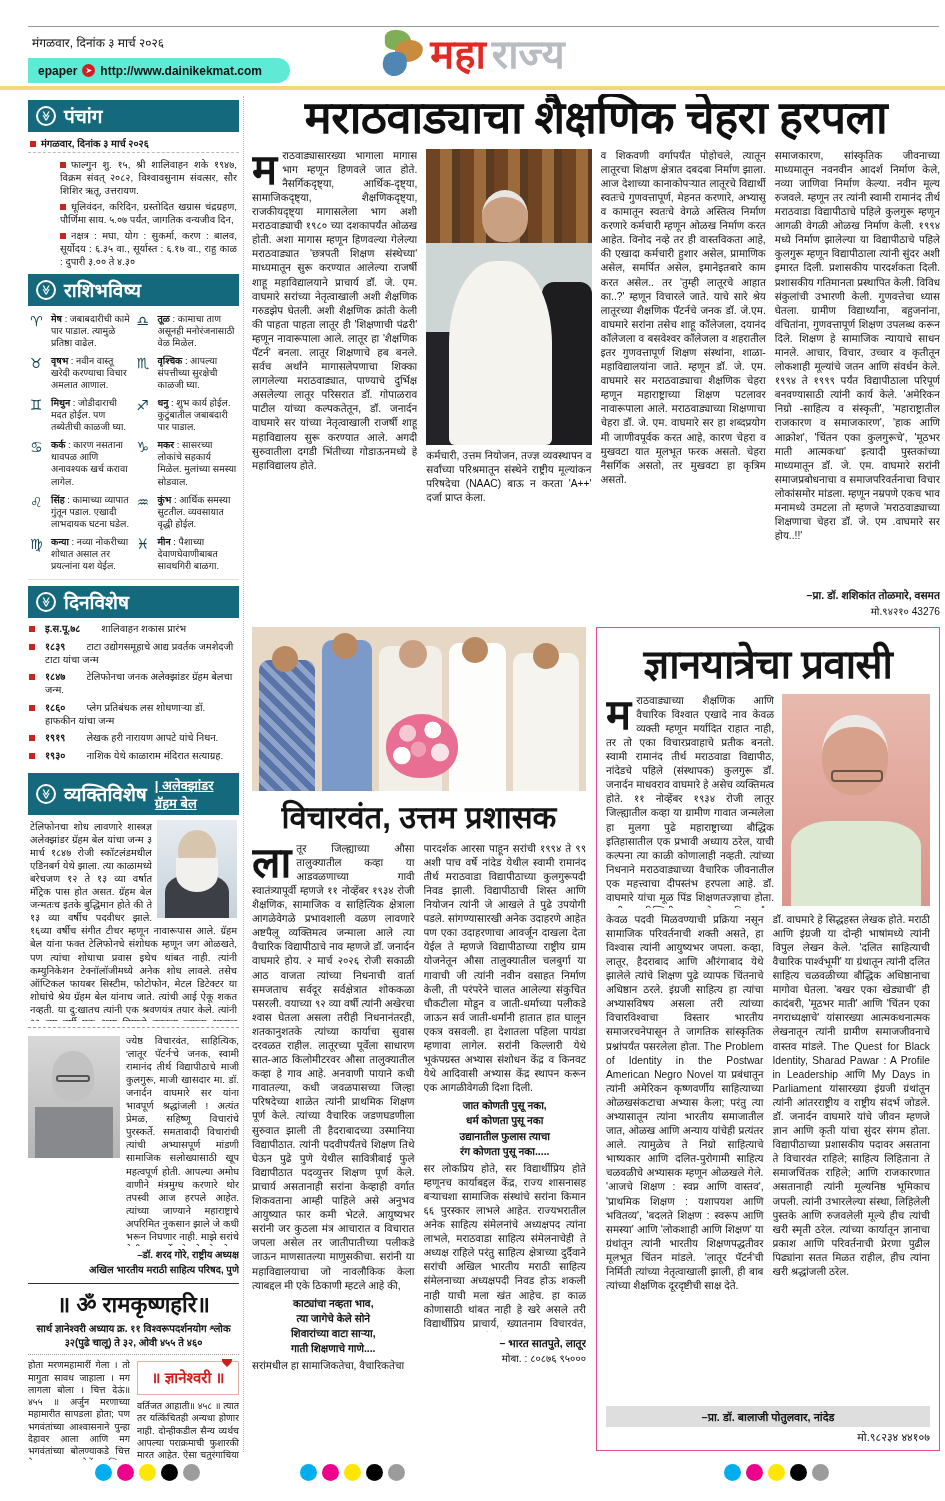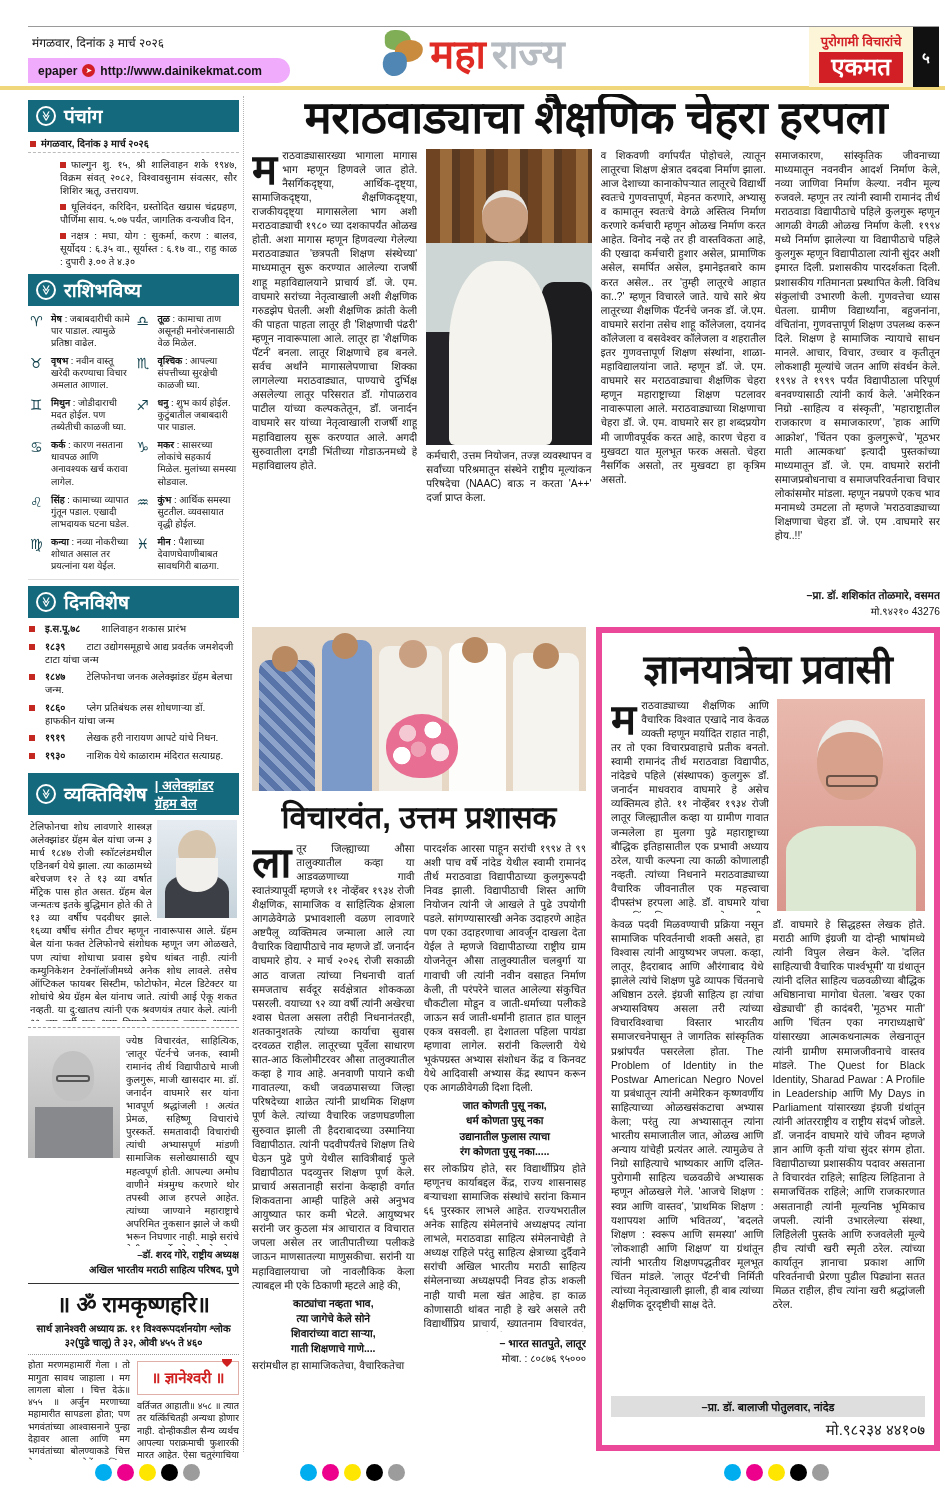--- a/index.html
+++ b/index.html
@@ -4,21 +4,21 @@
 <style>
   * { box-sizing: border-box; margin: 0; padding: 0; }
   html,body { width:945px; height:1501px; }
   body { font-family:"Liberation Sans","DejaVu Sans",sans-serif; background:#ffffff; color:#141414; position:relative; overflow:hidden; }
   .page { position:relative; width:945px; height:1501px; background:#fff; }
 
   
   header { position:absolute; top:0; left:0; width:945px; height:90px; border-bottom:4px solid #f1d77c; background:#fff; }
   .top-rule { position:absolute; top:26px; left:28px; right:6px; border-top:1px solid #9a9a9a; }
   .hdr-date { position:absolute; top:34px; left:32px; font-size:12px; color:#111; }
-  .epaper-bar { position:absolute; top:58px; left:28px; width:262px; height:25px; background:#f0abfc; border-radius:0 13px 13px 0; display:flex; align-items:center; gap:5px; padding:0 10px 0 10px; }
+  .epaper-bar { position:absolute; top:58px; left:28px; width:262px; height:25px; background:#5eead4; border-radius:0 13px 13px 0; display:flex; align-items:center; gap:5px; padding:0 10px 0 10px; }
   .epaper-bar .lbl { font-size:12px; font-weight:bold; }
   .epaper-icon { width:13px; height:13px; border-radius:50%; background:#d21f26; color:#fff; font-size:8px; display:flex; align-items:center; justify-content:center; }
   .epaper-bar .url { font-size:12px; font-weight:bold; }
   .logo { position:absolute; left:50%; transform:translateX(-50%); top:28px; display:flex; align-items:center; gap:6px; }
   .map-collage { width:44px; height:52px; position:relative; }
   .map-collage i { position:absolute; display:block; }
   .logo-red { font-size:40px; font-weight:900; color:#e02a24; line-height:1; }
   .logo-gray { font-size:40px; font-weight:900; color:#b7bcc2; line-height:1; }
   .mast-right { position:absolute; right:6px; top:27px; display:flex; height:60px; }
   .mast-right .cream { background:#fdf5d8; padding:5px 10px 6px; text-align:center; }
@@ -72,28 +72,28 @@
   .byl { font-weight:bold; text-align:right; font-size:10.6px; padding-top:4px; }
   .phn { text-align:right; font-size:10.2px; padding-top:2px; }
 
   .row2 { display:flex; gap:10px; margin-top:8px; height:824px; }
   .lblock { width:334px; display:flex; flex-direction:column; }
   .photo-group { width:100%; height:164px; position:relative; background:#e7d8c6; overflow:hidden; }
   h2.subhead { font-size:31px; font-weight:900; text-align:center; padding:4px 0 5px; }
   .lcols { display:flex; gap:9px; flex:1; overflow:hidden; }
   .lcols .col { display:flex; flex-direction:column; }
   .poem { font-weight:bold; text-align:center; font-size:10.4px; line-height:1.45; padding:3px 0; }
-  .rblock { flex:1; border:6px solid #ec4899; padding:7px 9px 6px; display:flex; flex-direction:column; }
+  .rblock { flex:1; border:1px solid #ec4899; padding:7px 9px 6px; display:flex; flex-direction:column; }
   h2.gyhead { font-size:40px; font-weight:900; text-align:center; letter-spacing:-0.5px; padding-bottom:4px; }
   .introrow { display:flex; gap:8px; }
   .introrow .it { flex:1; font-size:10.3px; line-height:1.37; text-align:justify; overflow:hidden; max-height:214px; }
   .photo-gyan { width:148px; min-width:148px; height:212px; position:relative; background:linear-gradient(#e9b9ae,#d9968c); overflow:hidden; }
   .gycols { display:flex; gap:9px; flex:1; overflow:hidden; margin-top:5px; }
   .gy-byl { background:#dedede; font-weight:bold; text-align:center; font-size:11px; padding:3px 4px; margin-top:4px; }
-  .gy-phn { text-align:right; font-size:15px; padding-top:2px; }
+  .gy-phn { text-align:right; font-size:11px; padding-top:2px; }
 
   
   .ph-shape { position:absolute; }
   
   .pm-shelf { top:0; left:0; right:0; height:32%; background:repeating-linear-gradient(90deg,#6f4423 0 14px,#9c6b3c 14px 26px,#5b3a22 26px 34px); }
   .pm-body { bottom:0; left:14%; width:62%; height:62%; background:#f4f3ee; border-radius:45% 45% 6px 6px; }
   .pm-head { top:14%; left:34%; width:46px; height:52px; background:#caa083; border-radius:50% 50% 44% 44%; border-top:7px solid #e8e6e2; }
   .pm-chair { bottom:0; right:0; width:30%; height:55%; background:#1d1d1f; border-radius:12px 12px 0 0; }
   .pm-chair2 { bottom:0; left:0; width:18%; height:38%; background:#242428; }
   
@@ -132,27 +132,20 @@
       <span class="url">http://www.dainikekmat.com</span>
     </div>
     <div class="logo">
       <span class="map-collage">
         <i style="left:4px;top:2px;width:26px;height:20px;background:#7fae57;border-radius:40% 60% 50% 40%;"></i>
         <i style="left:14px;top:12px;width:28px;height:22px;background:#c98c3f;border-radius:55% 45% 60% 40%;"></i>
         <i style="left:2px;top:24px;width:24px;height:24px;background:#4f86b3;border-radius:50% 40% 60% 55%;"></i>
       </span>
       <span class="logo-red">महा</span>
         <span class="logo-gray">राज्य</span>
-    </div>
-    <div class="mast-right">
-      <div class="cream">
-        <div class="tagline">पुरोगामी विचारांचे</div>
-        <span class="brand">एकमत</span>
-      </div>
-      <div class="pageno-box">५</div>
     </div>
   </header>
 
   <div class="vsep"></div>
 
   <aside>
 
     <div class="sec-head">
       <span class="chev">
           <b>≫</b>

